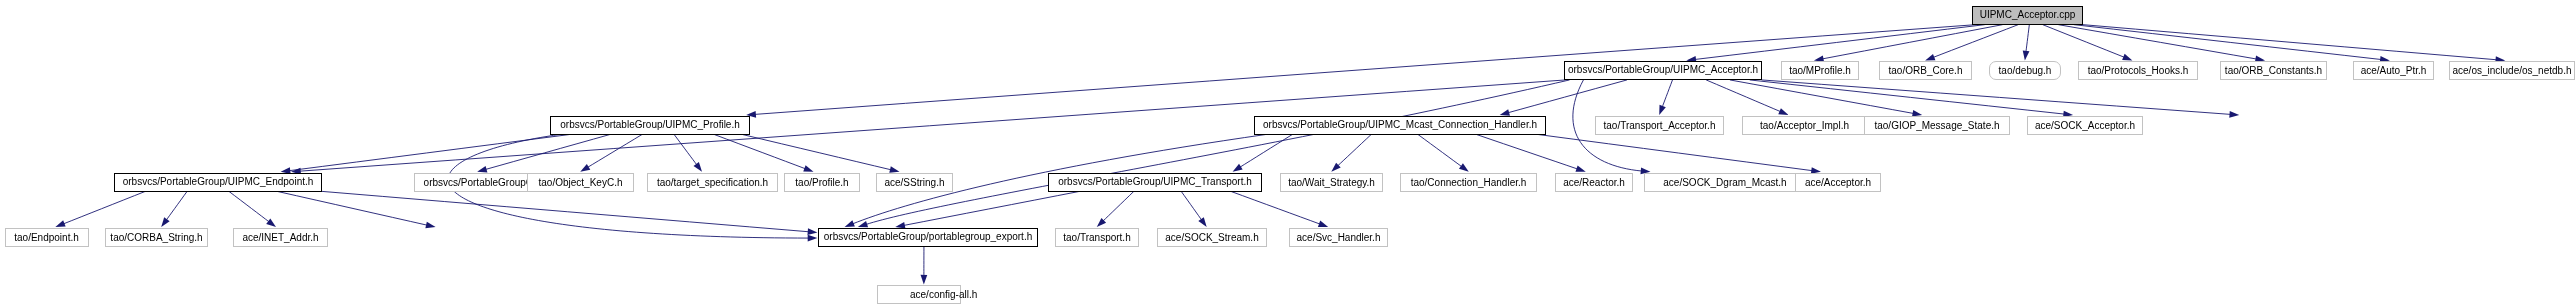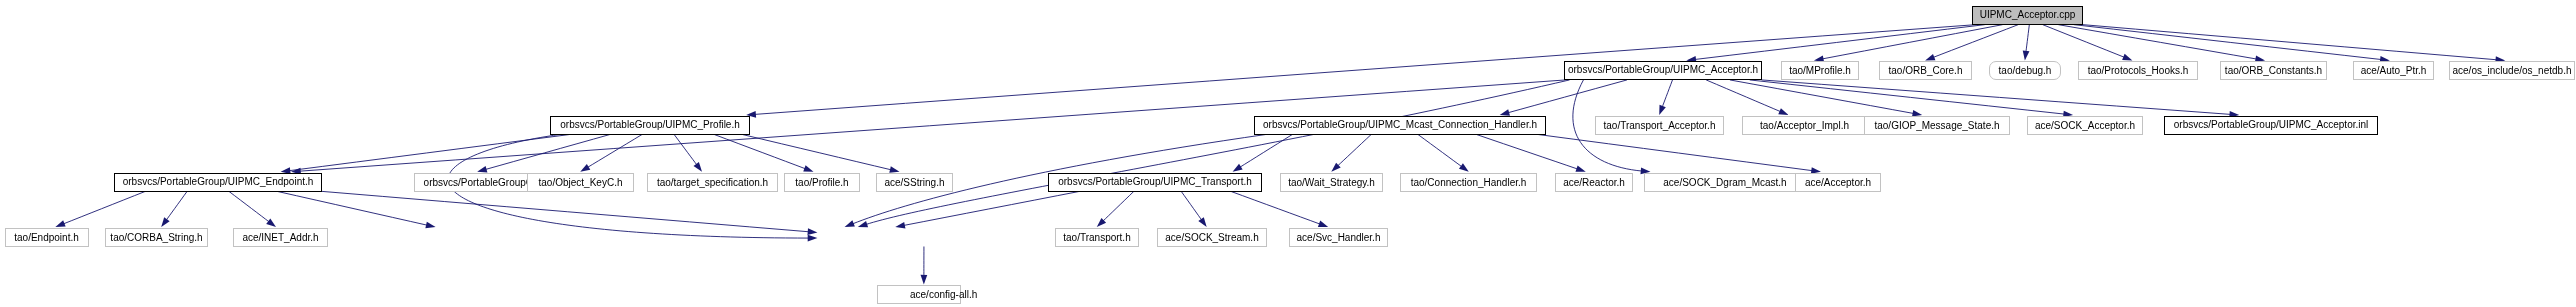--- a/index.html
+++ b/index.html
@@ -111,34 +111,34 @@
     <div class="node ext" style="left: 2078px; top: 61px; width: 120px;">tao/Protocols_Hooks.h</div>
     <div class="node ext" style="left: 2220px; top: 61px; width: 107px;">tao/ORB_Constants.h</div>
     <div class="node ext" style="left: 2353px; top: 61px; width: 81px;">ace/Auto_Ptr.h</div>
     <div class="node ext" style="left: 2449px; top: 61px; width: 126px;">ace/os_include/os_netdb.h</div>
     <div class="node doc" style="left: 550px; top: 116px; width: 200px;">orbsvcs/PortableGroup/UIPMC_Profile.h</div>
     <div class="node doc" style="left: 1254px; top: 116px; width: 292px;">orbsvcs/PortableGroup/UIPMC_Mcast_Connection_Handler.h</div>
     <div class="node ext" style="left: 1595px; top: 116px; width: 129px;">tao/Transport_Acceptor.h</div>
     <div class="node ext" style="left: 1742px; top: 116px; width: 125px;">tao/Acceptor_Impl.h</div>
     <div class="node ext" style="left: 1864px; top: 116px; width: 146px;">tao/GIOP_Message_State.h</div>
     <div class="node ext" style="left: 2027px; top: 116px; width: 116px;">ace/SOCK_Acceptor.h</div>
-    <div class="node doc" style="left: 2164px; top: 116px; width: 214px;">orbsvcs/PortableGroup/UIPMC_Acceptor.inl</div>
     <div class="node doc" style="left: 114px; top: 173px; width: 208px;">orbsvcs/PortableGroup/UIPMC_Endpoint.h</div>
     <div class="node ext" style="left: 378px; top: 173px; width: 137px; margin-left: 36px;">orbsvcs/PortableGroupC.h</div>
     <div class="node ext" style="left: 527px; top: 173px; width: 107px;">tao/Object_KeyC.h</div>
     <div class="node ext" style="left: 647px; top: 173px; width: 131px;">tao/target_specification.h</div>
     <div class="node ext" style="left: 784px; top: 173px; width: 76px;">tao/Profile.h</div>
     <div class="node ext" style="left: 876px; top: 173px; width: 77px;">ace/SString.h</div>
     <div class="node doc" style="left: 1048px; top: 173px; width: 214px;">orbsvcs/PortableGroup/UIPMC_Transport.h</div>
     <div class="node ext" style="left: 1280px; top: 173px; width: 103px;">tao/Wait_Strategy.h</div>
     <div class="node ext" style="left: 1400px; top: 173px; width: 137px;">tao/Connection_Handler.h</div>
     <div class="node ext" style="left: 1555px; top: 173px; width: 78px;">ace/Reactor.h</div>
     <div class="node ext" style="left: 1644px; top: 173px; width: 162px;">ace/SOCK_Dgram_Mcast.h</div>
     <div class="node ext" style="left: 1795px; top: 173px; width: 86px;">ace/Acceptor.h</div>
     <div class="node ext" style="left: 4.5px; top: 228px; width: 84px;">tao/Endpoint.h</div>
     <div class="node ext" style="left: 105px; top: 228px; width: 103px;">tao/CORBA_String.h</div>
     <div class="node ext" style="left: 233px; top: 228px; width: 95px;">ace/INET_Addr.h</div>
+    <div class="node doc" style="left: 818px; top: 228px; width: 220px;">orbsvcs/PortableGroup/portablegroup_export.h</div>
     <div class="node ext" style="left: 1055px; top: 228px; width: 84px;">tao/Transport.h</div>
     <div class="node ext" style="left: 1157px; top: 228px; width: 110px;">ace/SOCK_Stream.h</div>
     <div class="node ext" style="left: 1289px; top: 228px; width: 99px;">ace/Svc_Handler.h</div>
     <div class="node ext" style="left: 877px; top: 285px; width: 84px; padding-left: 32px;">ace/config-all.h</div>
   </div>
 
 
 </body></html>

